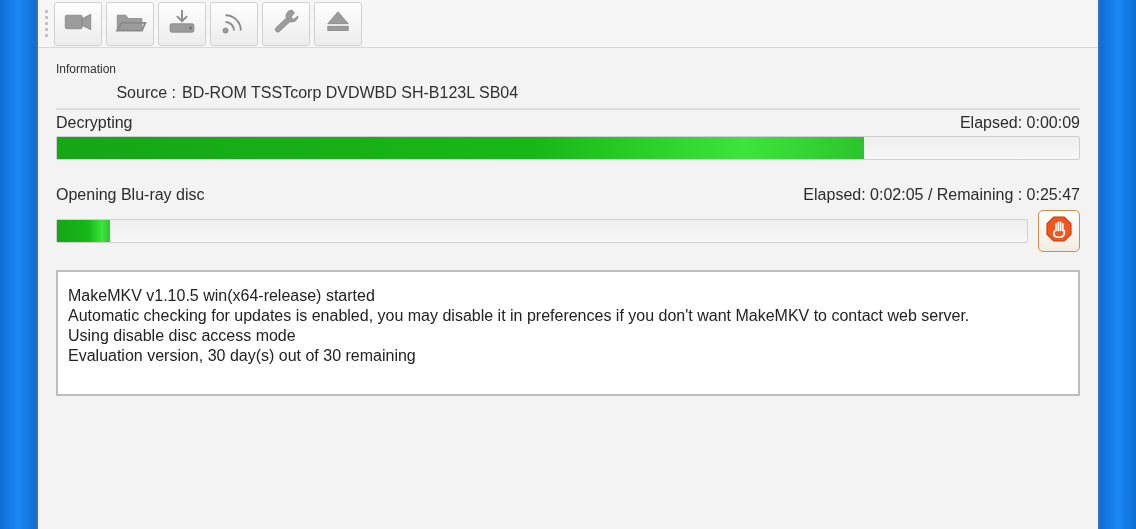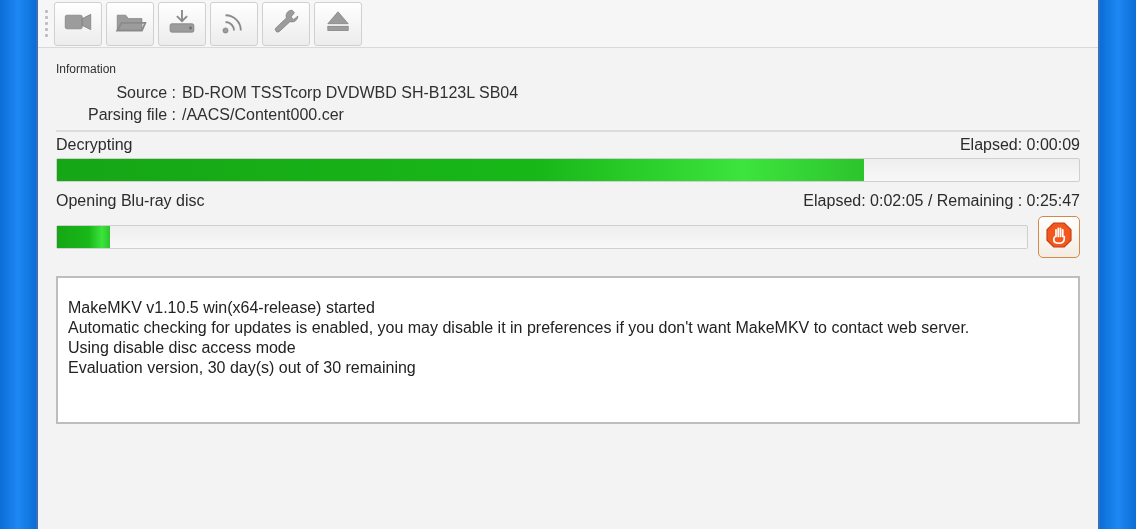--- a/index.html
+++ b/index.html
@@ -33,21 +33,21 @@
     border:1px solid #cfcfcf;border-radius:2px;position:relative;}
   .progress .bar{position:absolute;top:0;bottom:0;left:0;
     background:linear-gradient(90deg,#16a616 0%,#18b818 60%,#3de43d 85%,#2cc42c 100%);}
   .row2{display:flex;align-items:center;gap:10px;margin:6px 0 2px 0;}
   .row2 .progress{flex:1;}
   .stopbtn{width:40px;height:40px;border:1px solid #d08a4a;border-radius:5px;
     background:linear-gradient(#ffffff,#f3ece3);display:flex;align-items:center;justify-content:center;}
   .stopbtn svg{width:30px;height:30px;}
   
   .log{margin:18px 18px 0 18px;border:2px solid #bdbdbd;background:#ffffff;
-    height:148px;padding:20px 10px;box-sizing:border-box;font-size:16px;line-height:1.25;
+    height:126px;padding:14px 10px;box-sizing:border-box;font-size:16px;line-height:1.25;
     color:#222;overflow:hidden;white-space:normal;}
   .log .line{display:block;}
 </style>
 </head>
 <body>
 
 <div class="desk-left"></div>
 <div class="desk-right"></div>
 
 <div class="app">
@@ -117,36 +117,32 @@
     </div>
   </div>
 
   <div class="panel">
     <div class="section-title">Information</div>
 
     <div class="kv">
       <span class="label">Source :</span>
       <span>BD-ROM TSSTcorp DVDWBD SH-B123L SB04</span>
     </div>
-    <div class="kv">
-      <span class="label">Parsing file :</span>
-      <span>/AACS/Content000.cer</span>
-    </div>
 
     <hr class="hr">
 
     <div class="task-row">
       <span>Decrypting</span>
       <span>Elapsed: 0:00:09</span>
     </div>
     <div class="progress">
       <div class="bar" style="width:79%"></div>
     </div>
 
-    <div class="task-row" style="margin-top:10px">
+    <div class="task-row" style="margin-top:26px">
       <span>Opening Blu-ray disc</span>
       <span>Elapsed: 0:02:05 / Remaining : 0:25:47</span>
     </div>
     <div class="row2">
       <div class="progress">
         <div class="bar" style="width:5.5%"></div>
       </div>
       <div class="stopbtn">
         <span>
           <svg viewBox="0 0 40 40">

